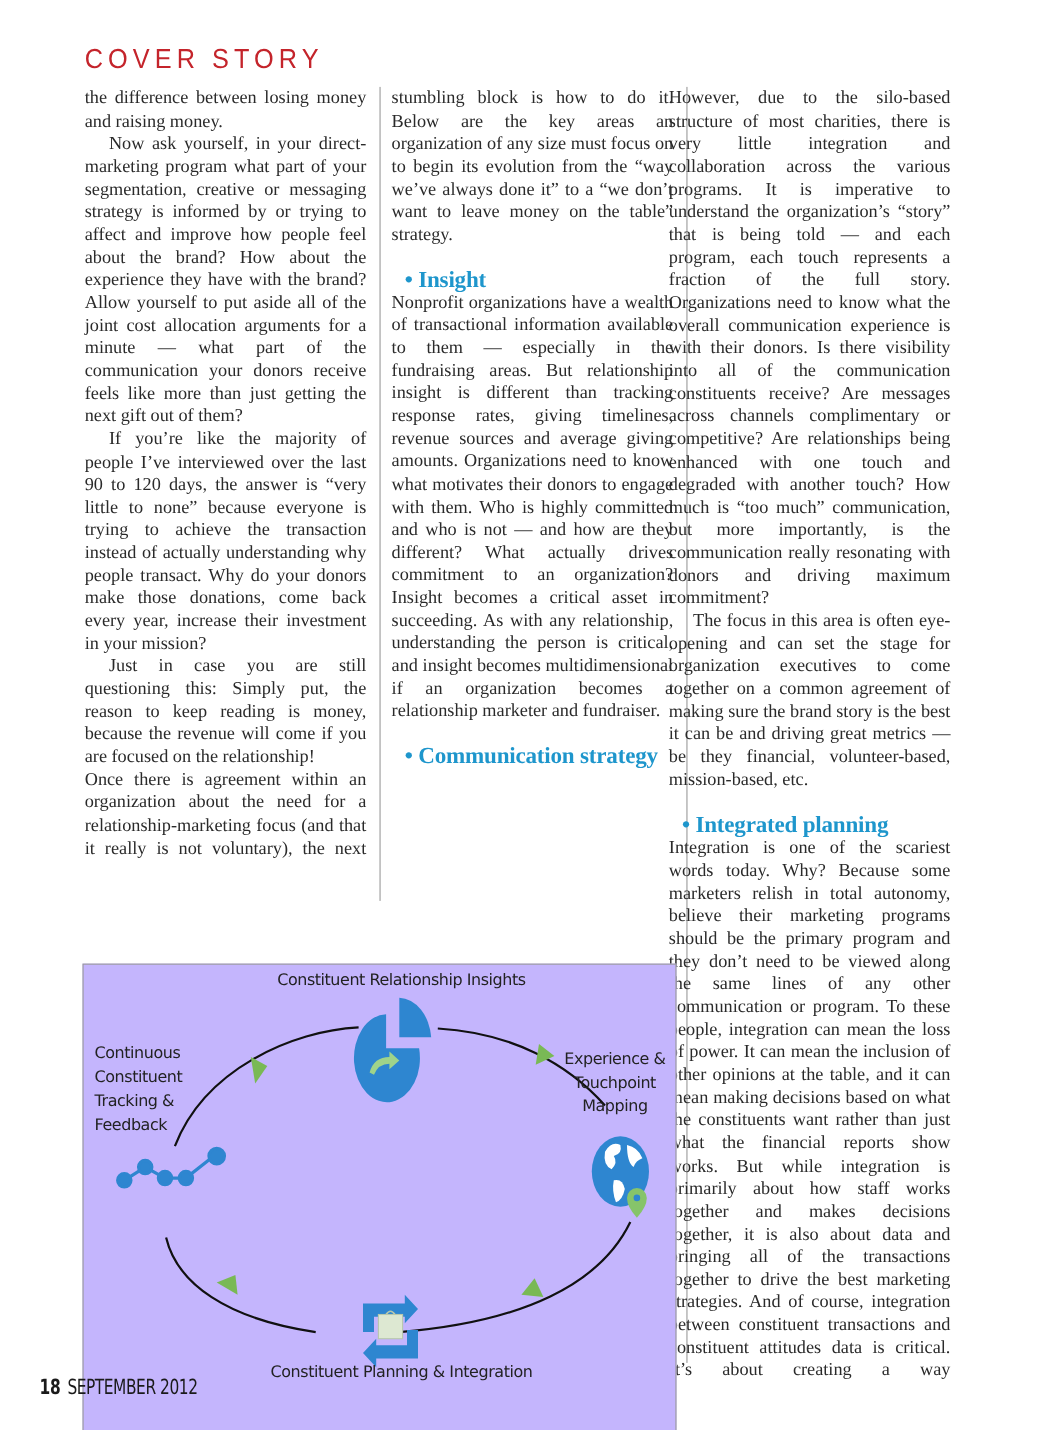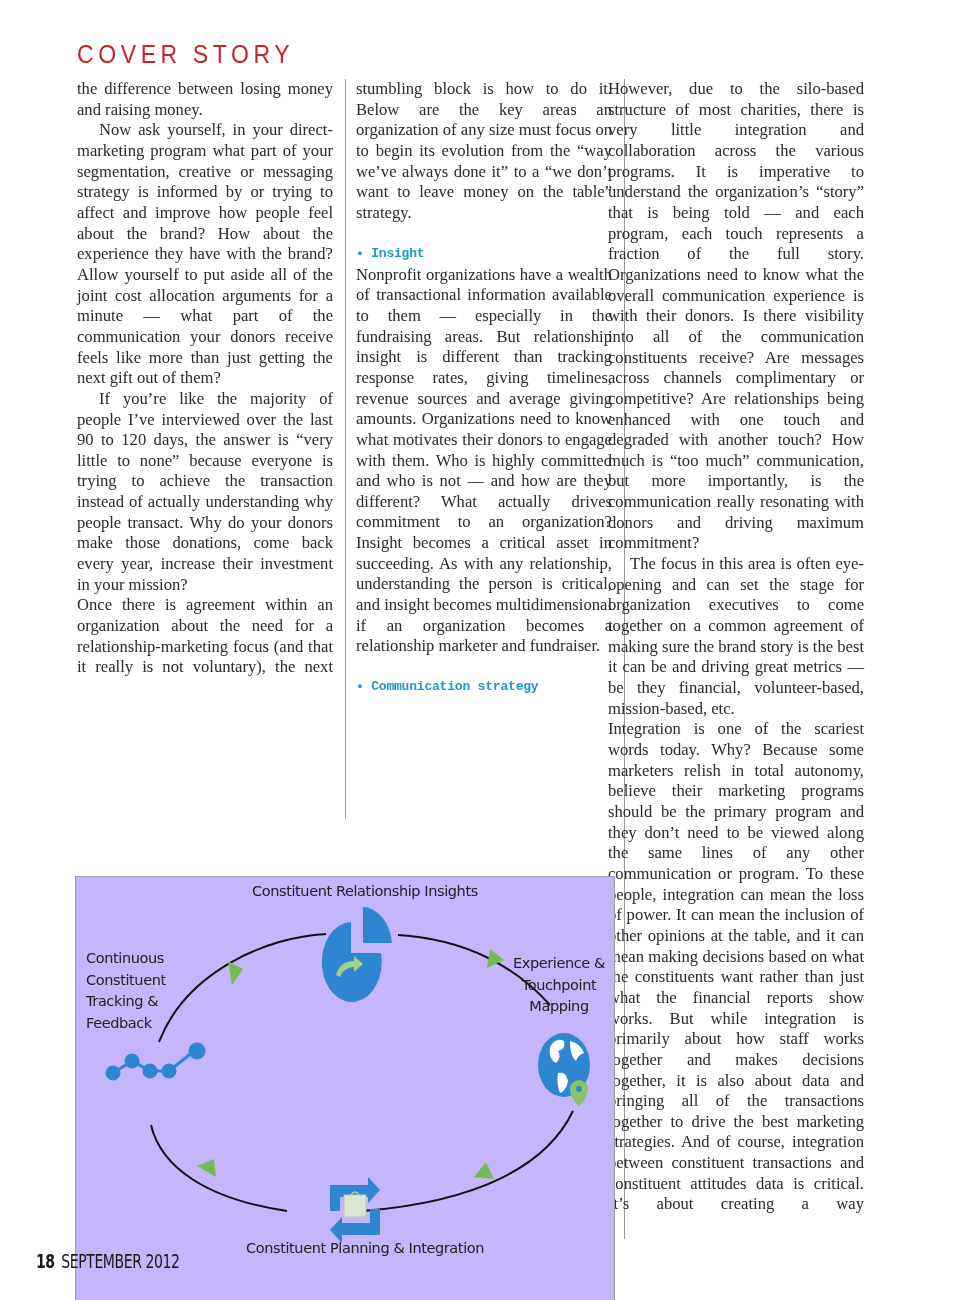--- a/index.html
+++ b/index.html
@@ -11,22 +11,22 @@
   .col p { margin: 0; }
   .col p.indent { text-indent: 22px; }
   .col1 { left: 77px; width: 256px; }
   .col2 { left: 356px; width: 256px; }
   .col3 { left: 608px; width: 256px; }
   .rule { position: absolute; width: 1px; background: #9a9a9a; }
   .rule1 { left: 345px; top: 79px; height: 740px; }
   .rule2 { left: 624px; top: 79px; height: 1160px; }
   .subhead { font-family: "Liberation Sans", "DejaVu Sans", sans-serif; font-size: 20px; line-height: 24px;
              color: #1a1a1a; margin: 12px 0 0 0; letter-spacing: -0.3px; }
-  .bullet-head { font-family: Liberation Mono, monospace; font-weight: bold; font-size: 13px;
-             line-height: 22px; color: #1e96cc; margin: 19px 0 0 0; letter-spacing: -0.2px; }
+  .bullet-head { font-family: Liberation Serif, serif; font-weight: bold; font-size: 21px;
+             line-height: 22px; color: #1e96cc; margin: 19px 0 0 12px; letter-spacing: -0.2px; }
   .col p.last-just { text-align-last: justify; }
 
   .diagram { position: absolute; left: 75px; top: 836px; width: 540px; height: 485px;
              border: 1.5px solid #9c9c9c; box-sizing: border-box; background: #c4b5fd; margin-top: 40px; }
   .diagram svg { position: absolute; left: 0; top: 0; }
   .dlabel { position: absolute; font-family: "DejaVu Sans", "Liberation Sans", sans-serif; font-size: 14.5px;
             line-height: 21.5px; color: #222; letter-spacing: -0.4px; }
   .dl-top { left: 176px; top: 4px; }
   .dl-left { left: 10px; top: 71px; }
   .dl-right { right: 9px; top: 76px; text-align: center; }
@@ -41,33 +41,35 @@
 
 <div class="section-label">COVER STORY</div>
 
 <div class="rule rule1"></div>
 <div class="rule rule2"></div>
 
 <div class="col col1">
   <p>the difference between losing money and raising money.</p>
   <p class="indent">Now ask yourself, in your direct-marketing program what part of your segmentation, creative or messaging strategy is informed by or trying to affect and improve how people feel about the brand? How about the experience they have with the brand? Allow yourself to put aside all of the joint cost allocation arguments for a minute — what part of the communication your donors receive feels like more than just getting the next gift out of them?</p>
   <p class="indent">If you’re like the majority of people I’ve interviewed over the last 90 to 120 days, the answer is “very little to none” because everyone is trying to achieve the transaction instead of actually understanding why people transact. Why do your donors make those donations, come back every year, increase their investment in your mission?</p>
+  <p class="indent">Just in case you are still questioning this: Simply put, the reason to keep reading is money, because the revenue will come if you are focused on the relationship!</p>
   <p class="last-just">Once there is agreement within an organization about the need for a relationship-marketing focus (and that it really is not voluntary), the next</p>
 </div>
 
 <div class="col col2">
   <p>stumbling block is how to do it. Below are the key areas an organization of any size must focus on to begin its evolution from the “way we’ve always done it” to a “we don’t want to leave money on the table” strategy.</p>
   <div class="bullet-head">• Insight</div>
   <p>Nonprofit organizations have a wealth of transactional information available to them — especially in the fundraising areas. But relationship insight is different than tracking response rates, giving timelines, revenue sources and average giving amounts. Organizations need to know what motivates their donors to engage with them. Who is highly committed and who is not — and how are they different? What actually drives commitment to an organization? Insight becomes a critical asset in succeeding. As with any relationship, understanding the person is critical, and insight becomes multidimensional if an organization becomes a relationship marketer and fundraiser.</p>
   <div class="bullet-head">• Communication strategy</div>
 </div>
 
 <div class="col col3">
   <p>However, due to the silo-based structure of most charities, there is very little integration and collaboration across the various programs. It is imperative to understand the organization’s “story” that is being told — and each program, each touch represents a fraction of the full story. Organizations need to know what the overall communication experience is with their donors. Is there visibility into all of the communication constituents receive? Are messages across channels complimentary or competitive? Are relationships being enhanced with one touch and degraded with another touch? How much is “too much” communication, but more importantly, is the communication really resonating with donors and driving maximum commitment?</p>
   <p class="indent">The focus in this area is often eye-opening and can set the stage for organization executives to come together on a common agreement of making sure the brand story is the best it can be and driving great metrics — be they financial, volunteer-based, mission-based, etc.</p>
+  <div class="bullet-head">• Integrated planning</div>
   <p class="last-just">Integration is one of the scariest words today. Why? Because some marketers relish in total autonomy, believe their marketing programs should be the primary program and they don’t need to be viewed along the same lines of any other communication or program. To these people, integration can mean the loss of power. It can mean the inclusion of other opinions at the table, and it can mean making decisions based on what the constituents want rather than just what the financial reports show works. But while integration is primarily about how staff works together and makes decisions together, it is also about data and bringing all of the transactions together to drive the best marketing strategies. And of course, integration between constituent transactions and constituent attitudes data is critical. It’s about creating a way</p>
 </div>
 
 <div class="diagram">
   <svg width="540" height="391" viewBox="0 0 540 391">
 
     <path d="M 83 165 C 110 95, 190 60, 250 57" fill="none" stroke="#111" stroke-width="2"></path>
     <path d="M 322 58 C 390 62, 440 90, 474 128" fill="none" stroke="#111" stroke-width="2"></path>
     <path d="M 497 234 C 470 290, 400 325, 287 334" fill="none" stroke="#111" stroke-width="2"></path>
     <path d="M 211 334 C 130 322, 85 290, 75 248" fill="none" stroke="#111" stroke-width="2"></path>

